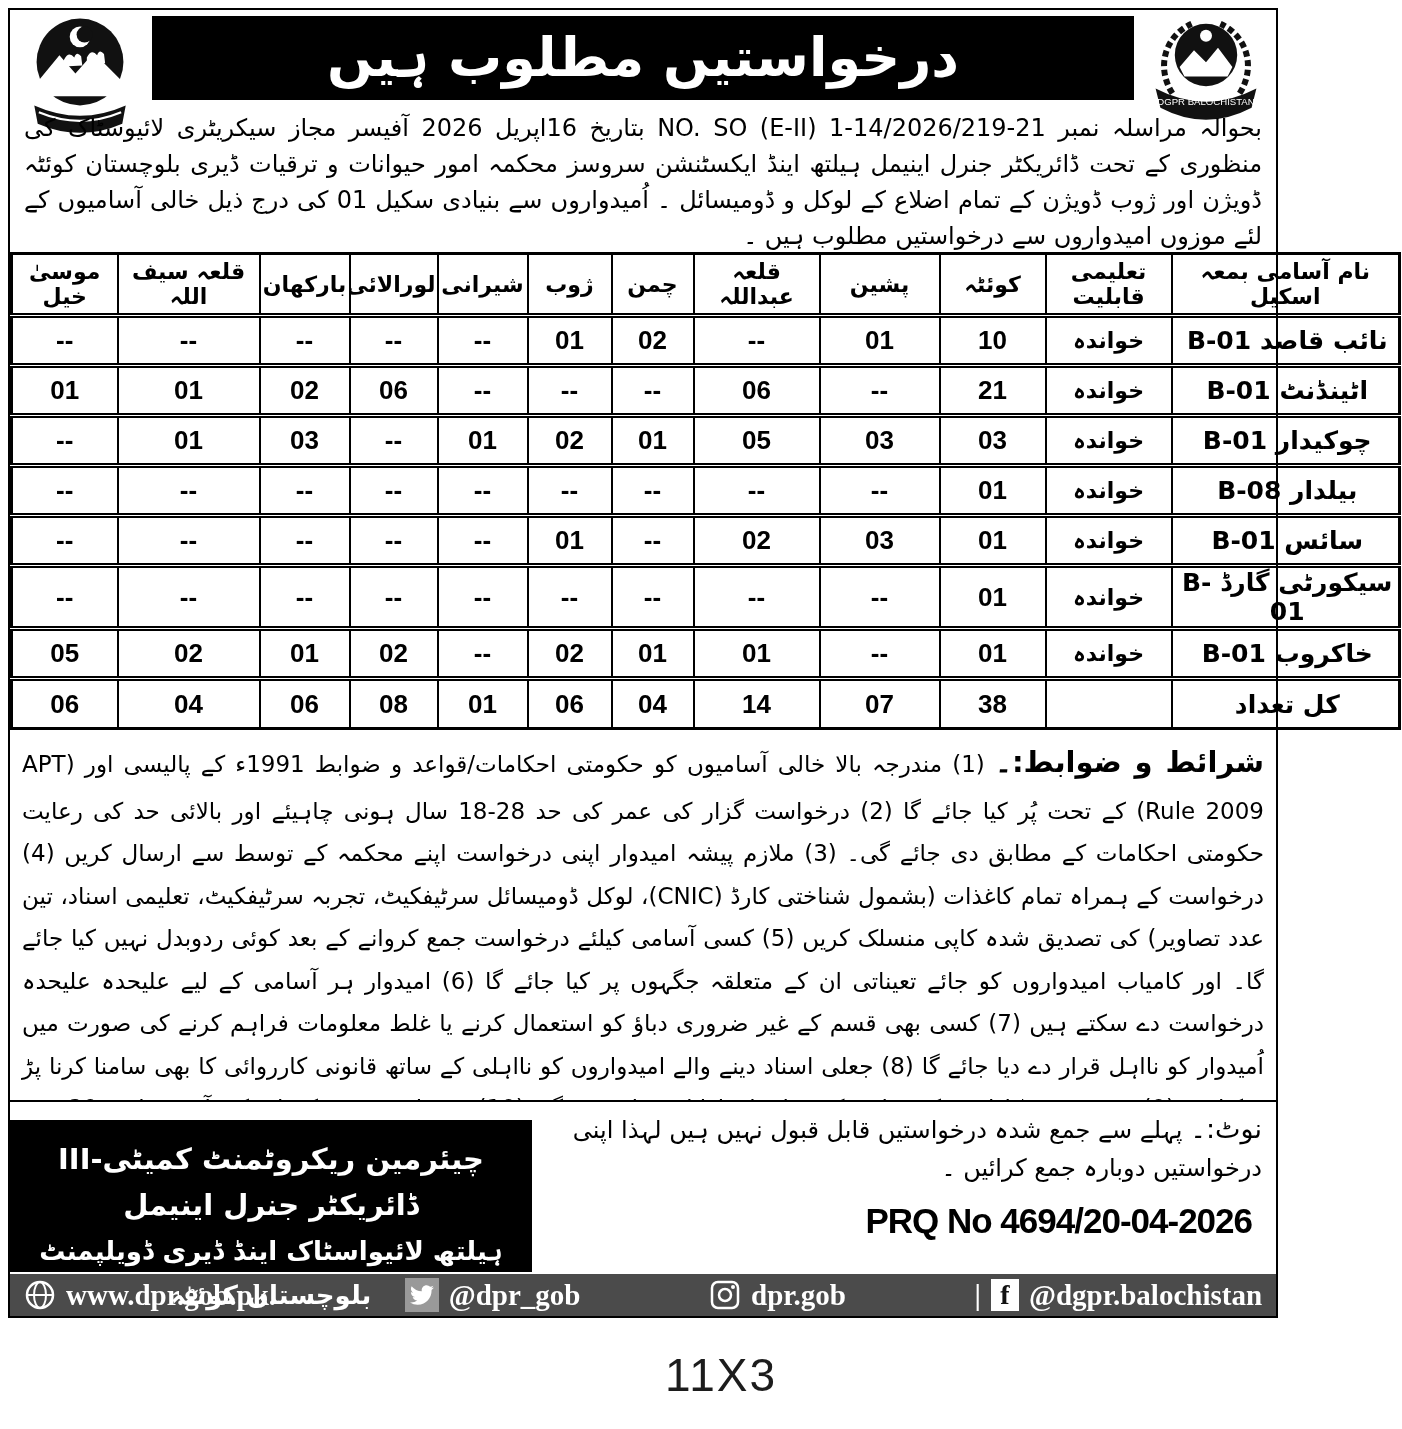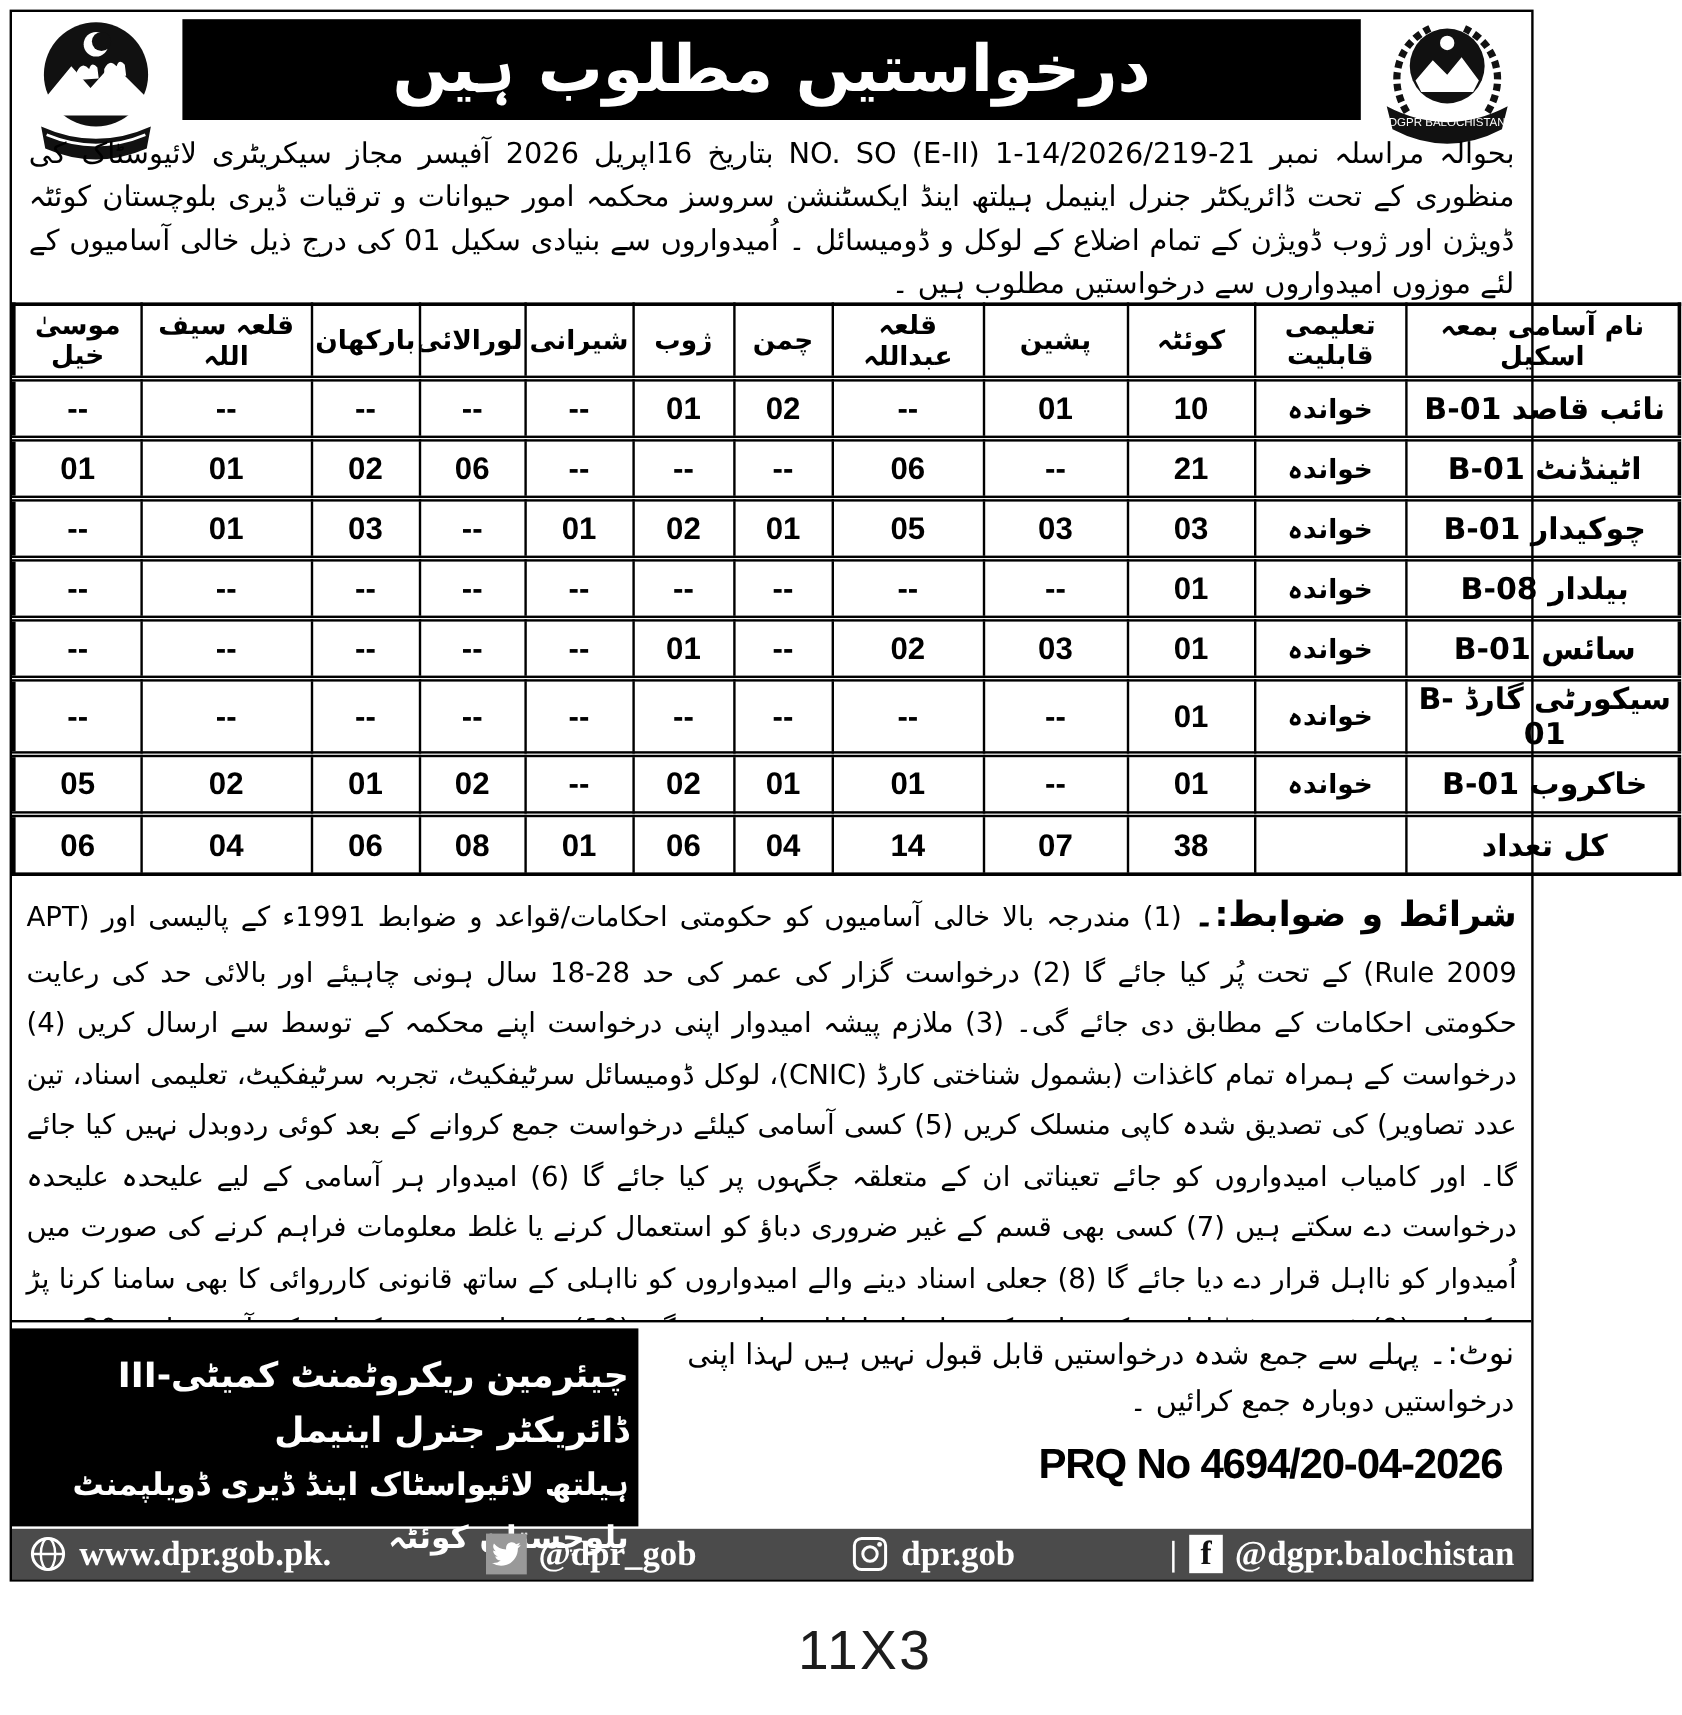--- a/index.html
+++ b/index.html
@@ -43,22 +43,22 @@
   
   .terms {
     direction: rtl; text-align: justify; padding: 6px 12px 0 12px;
     font-size: 23px; line-height: 1.85; height: 372px; overflow: hidden;
     border-bottom: 2px solid #000;
   }
   .terms .h { font-size: 29px; font-weight: bold; }
   
   .bottom { display: flex; height: 172px; }
   .sigbox {
-    flex: 0 0 522px; background: #000; color: #fff; margin: 5px 0 2px 0;
-    direction: rtl; text-align: right; padding: 16px 8px 8px 8px;
+    flex: 0 0 522px; background: #000; color: #fff; margin: 18px 0 2px 0;
+    direction: rtl; text-align: center; padding: 16px 8px 8px 8px;
   }
   .sigbox .l1 { font-size: 29px; font-weight: bold; line-height: 1.6; }
   .sigbox .l2 { font-size: 26px; font-weight: bold; line-height: 1.7; }
   .rightcol { flex: 1; display: flex; flex-direction: column; }
   .note { direction: rtl; text-align: right; padding: 6px 14px 0 10px; font-size: 24px; line-height: 1.55; }
   .note .h { font-size: 27px; font-weight: normal; }
   .prq {
     text-align: right; padding: 14px 24px 0 0;
     font-family: "Liberation Sans", sans-serif; font-weight: bold; font-size: 35px; letter-spacing: -1px;
   }

